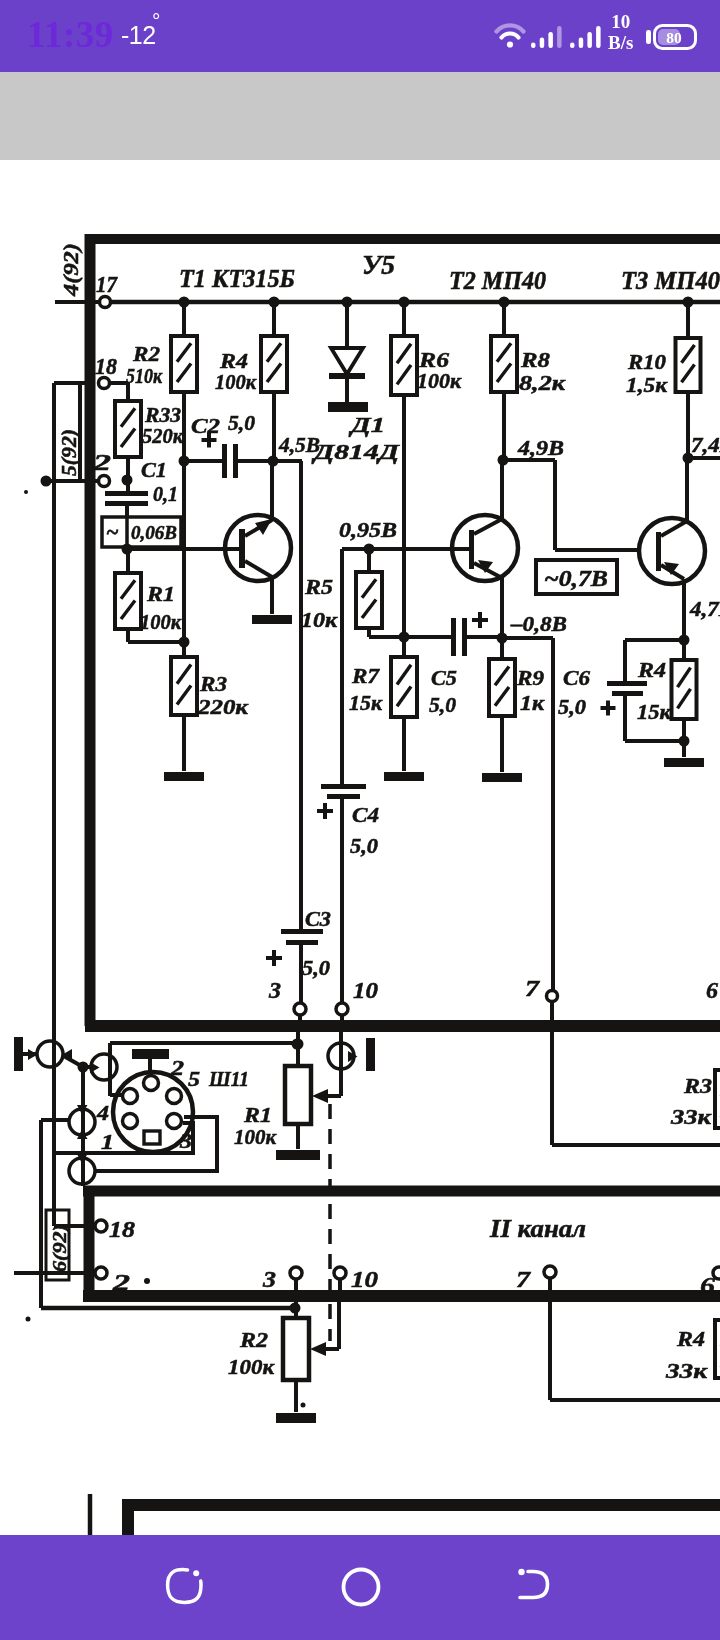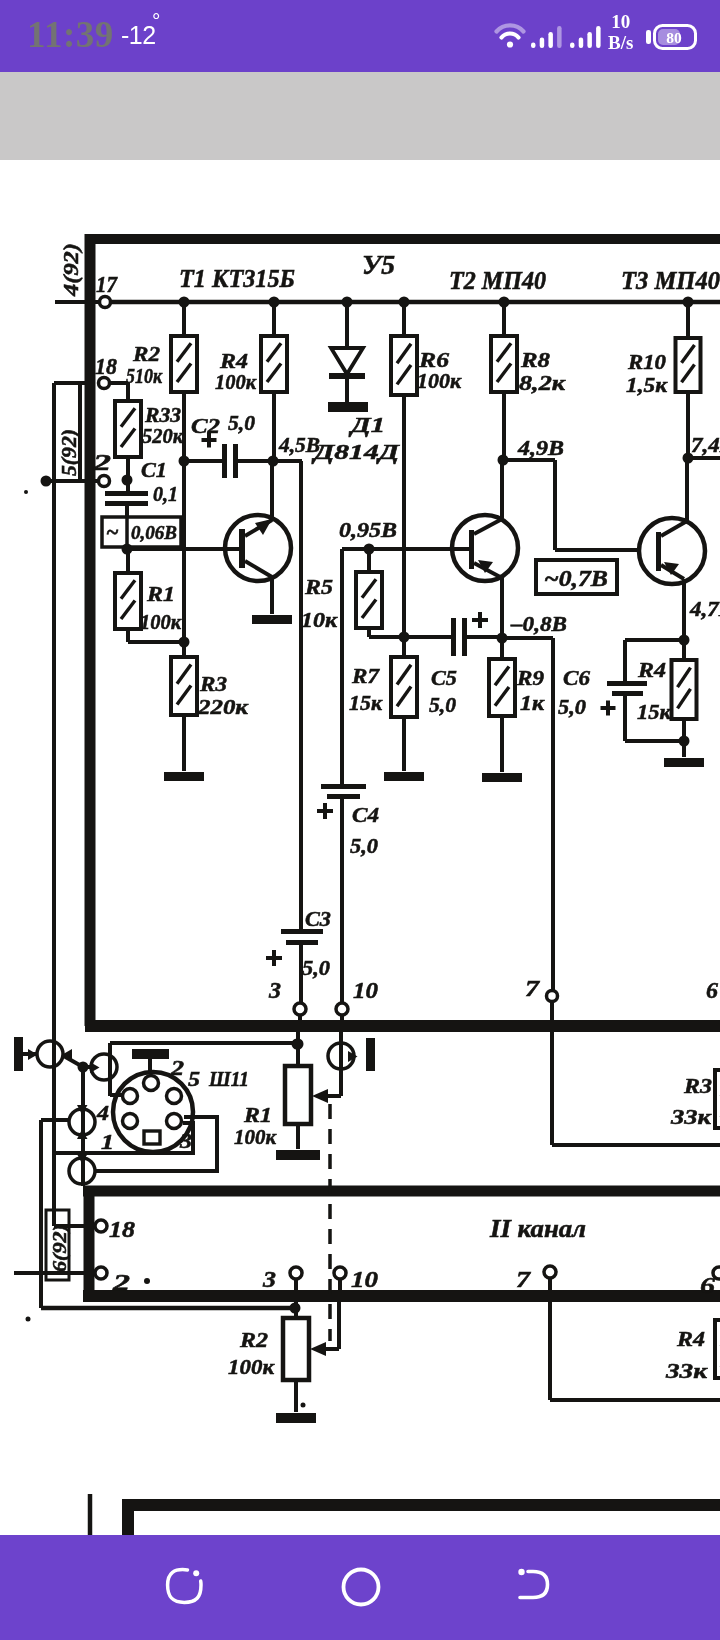--- a/index.html
+++ b/index.html
@@ -1,20 +1,20 @@
 <!DOCTYPE html>
 <html><head><meta charset="utf-8">
 <style>
 * { margin:0; padding:0; box-sizing:border-box; }
 body { width:720px; height:1640px; position:relative; background:#fff; overflow:hidden;
        font-family:"Liberation Sans",sans-serif; }
 .status { position:absolute; left:0; top:0; width:720px; height:72px; background:#6c41ca; }
 .gray { position:absolute; left:0; top:72px; width:720px; height:88px; background:#c9c8c8; }
 .nav { position:absolute; left:0; top:1535px; width:720px; height:105px; background:#6d43cc; }
-.time { position:absolute; left:27px; top:13px; color:#737373; font-family:"Liberation Serif",serif;
+.time { position:absolute; left:27px; top:13px; color:#6d28d9; font-family:"Liberation Serif",serif;
         font-weight:bold; font-size:37px; letter-spacing:0.5px; }
 .temp { position:absolute; left:121px; top:21px; color:#fff; font-size:25px; font-weight:normal; letter-spacing:-0.5px;}
 .deg  { position:absolute; left:152px; top:9px; color:#fff; font-size:21px; }
 .bps { position:absolute; left:608px; top:11px; color:#fff; font-family:"Liberation Serif",serif;
        font-weight:bold; font-size:19px; line-height:21px; text-align:center; }
 svg.schem { position:absolute; left:0; top:0; }
 svg.schem text { font-family:"Liberation Serif",serif; font-style:italic; font-weight:bold; fill:#151412; stroke:#151412; stroke-width:0.55; }
 </style></head>
 <body>
 <div class="status"></div>

